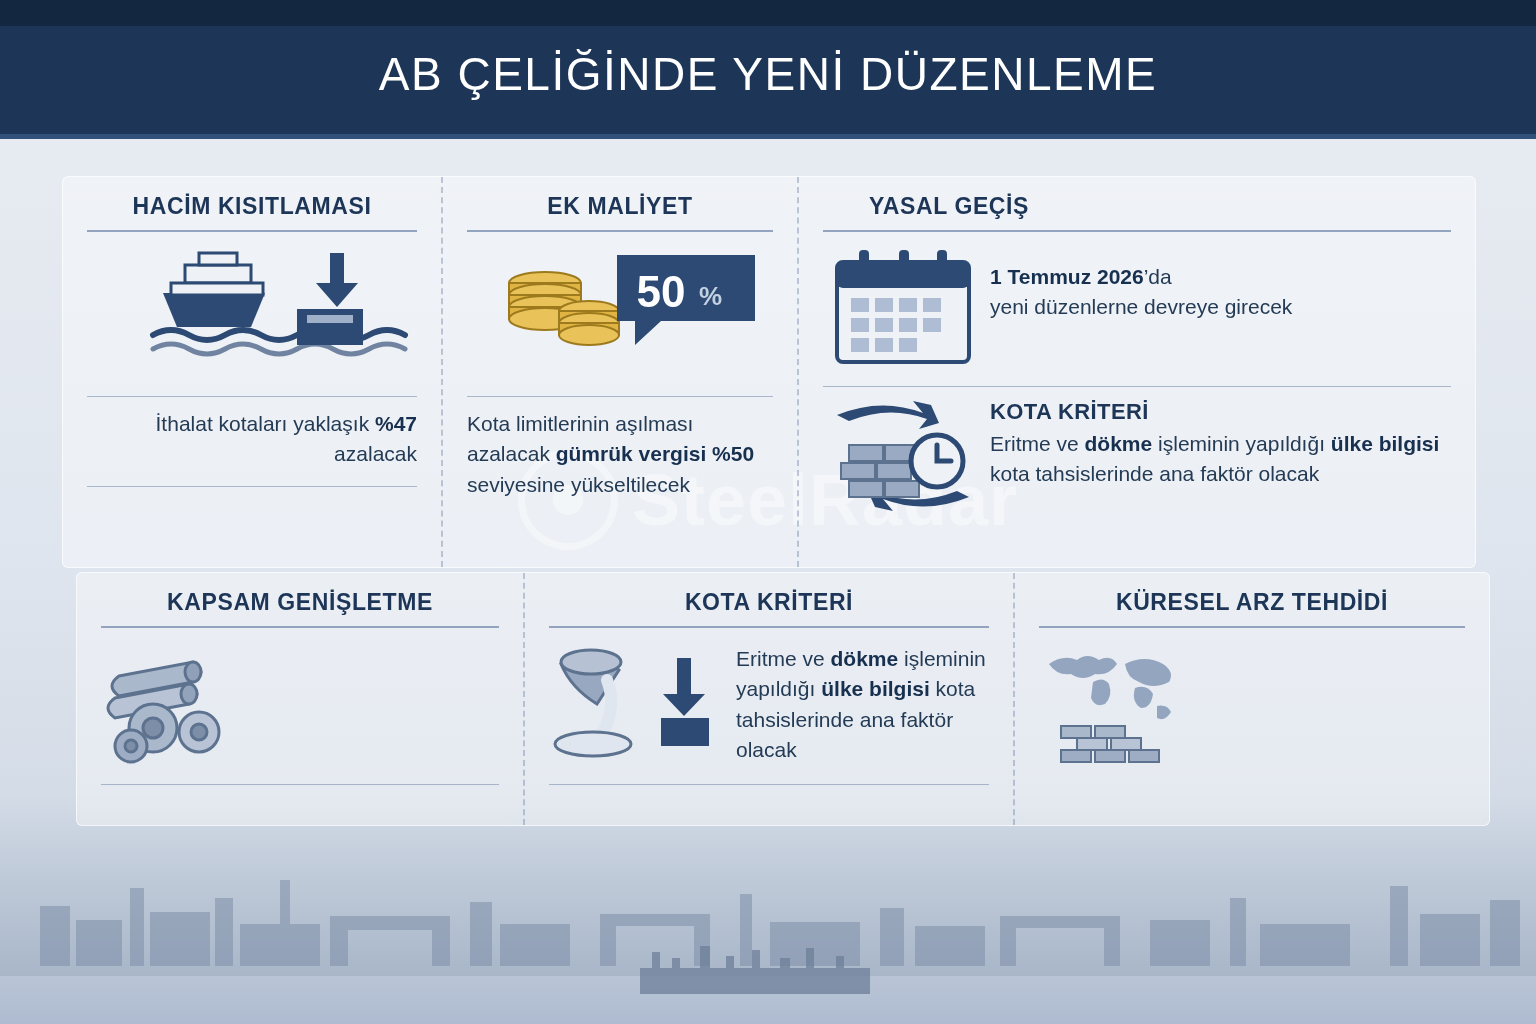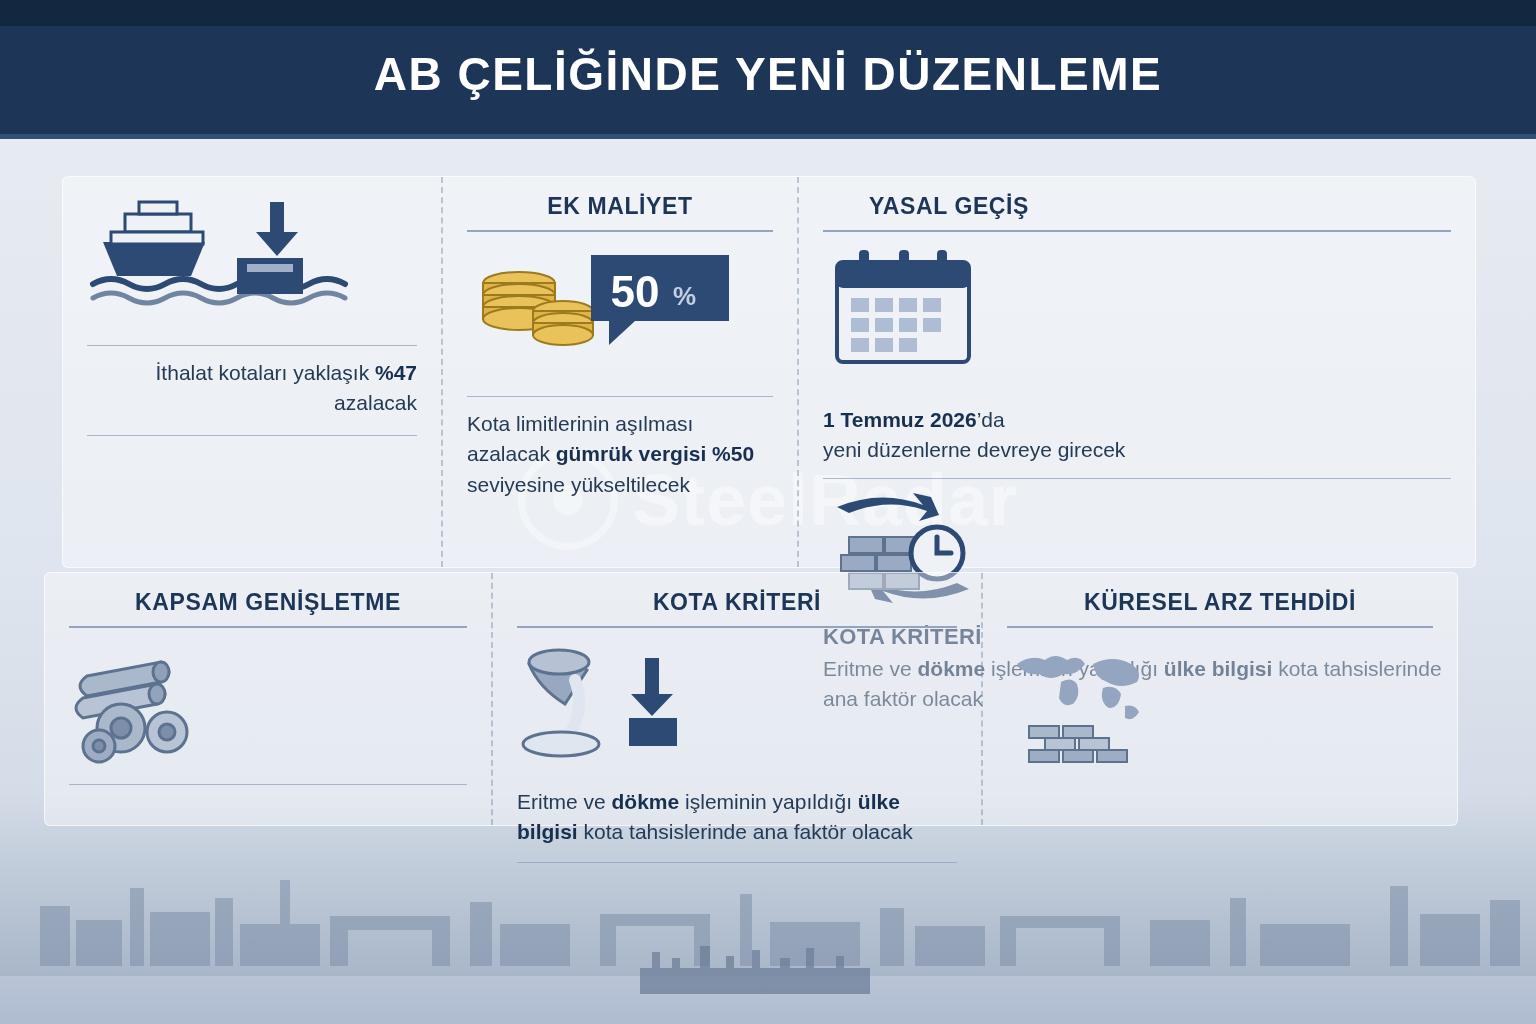--- a/index.html
+++ b/index.html
@@ -80,38 +80,38 @@
   }
   .header::before{
     content:"";
     position:absolute;top:0;left:0;right:0;height:26px;
     background:#132741;
   }
   .header h1 {
     margin: 14px 0 0 0;
     color: #ffffff;
     font-size: 46px;
-    font-weight: bold;
+    font-weight: normal;
     letter-spacing: 1.5px;
     text-align: center;
   }
 
   
   .grid-top {
     position: absolute;
     left: 62px; top: 176px;
     width: 1412px; height: 390px;
     display: flex;
     background: rgba(255,255,255,0.40);
     border: 1px solid rgba(255,255,255,0.65);
     border-radius: 6px;
   }
   .grid-bottom {
     position: absolute;
-    left: 44px; top: 572px;
+    left: 76px; top: 572px;
     width: 1412px; height: 252px;
     display: flex;
     background: rgba(255,255,255,0.40);
     border: 1px solid rgba(255,255,255,0.65);
     border-radius: 6px;
   }
 
   .panel {
     position: relative;
     padding: 16px 24px 10px 24px;
@@ -145,23 +145,23 @@
 
   
   .p1 { width: 378px; }
   .p2 { width: 356px; }
   .p3 { width: 678px; }
   .p4 { width: 446px; }
   .p5 { width: 490px; }
   .p6 { width: 476px; }
 
   .center-block { text-align: right; }
-  .art { display:flex; align-items:center; justify-content:flex-start; }
-
-  .row { display: flex; gap: 13px; align-items: flex-start; flex-direction: column; }
+  .art { display:flex; align-items:center; justify-content:flex-end; }
+
+  .row { display: flex; gap: 7px; align-items: flex-start; }
   .row .art { flex: 0 0 auto; }
   .row .txt { flex: 1 1 auto; }
 
   .sub-head {
     color:#1d3557;
     font-size: 22px;
     font-weight: bold;
     letter-spacing:.4px;
     margin-bottom: 4px;
   }
@@ -227,20 +227,21 @@
     <span>SteelRadar</span>
   </div>
 
   <div class="header">
     <h1>AB ÇELİĞİNDE YENİ DÜZENLEME</h1>
   </div>
 
   <div class="grid-top">
 
     <div class="panel p1">
+      <div class="p-title">HACİM KISITLAMASI</div>
       <div class="art" style="height:140px">
         <svg width="270" height="130" viewBox="0 0 270 130" aria-hidden="true">
           <rect x="38" y="16" width="66" height="18" fill="#e9edf3" stroke="#2b4straight"></rect>
           <rect x="38" y="16" width="66" height="18" fill="#eef1f6" stroke="#2c4a73" stroke-width="3"></rect>
           <rect x="52" y="4" width="38" height="12" fill="#eef1f6" stroke="#2c4a73" stroke-width="3"></rect>
           <path d="M16 44 H118 L104 78 H30 Z" fill="#2c4a73"></path>
           <rect x="24" y="34" width="92" height="12" fill="#eef1f6" stroke="#2c4a73" stroke-width="3"></rect>
           <rect x="150" y="60" width="66" height="36" fill="#2c4a73"></rect>
           <rect x="160" y="66" width="46" height="8" fill="#9fb0c8"></rect>
           <path d="M183 4 h14 v30 h14 l-21 24 -21 -24 h14 z" fill="#2c4a73"></path>

